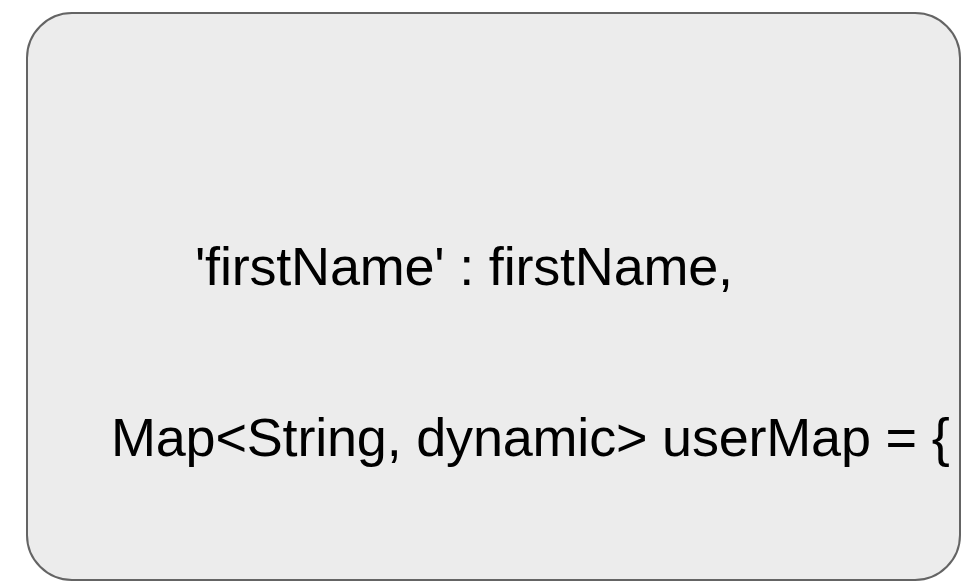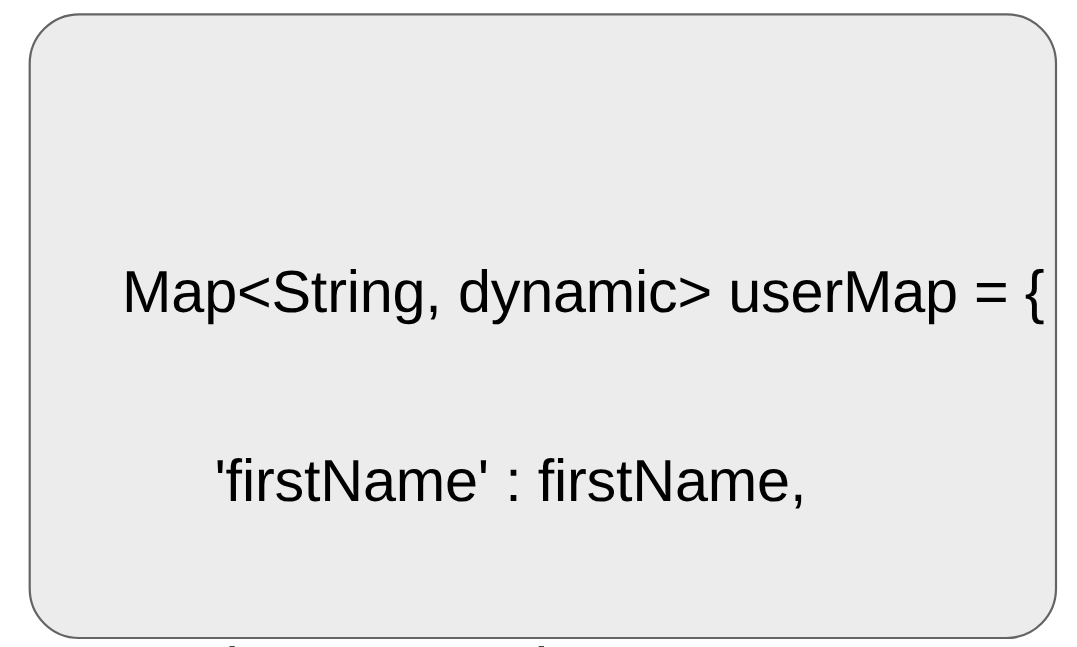--- a/index.html
+++ b/index.html
@@ -63,22 +63,22 @@
   .indent-1 { padding-left: 84px; }
 </style>
 </head>
 <body>
 
 <div id="canvas">
 
   <div id="code-card">
 
     <div id="code-block">
+      <span class="code-line indent-1">'firstName' : firstName,</span>
       <span class="code-line indent-0">Map&lt;String, dynamic&gt; userMap = {</span>
-      <span class="code-line indent-1">'firstName' : firstName,</span>
       <span class="code-line indent-1">'lastName' : lastName,</span>
       
       
       
     </div>
 
   </div>
 
 </div>
 

